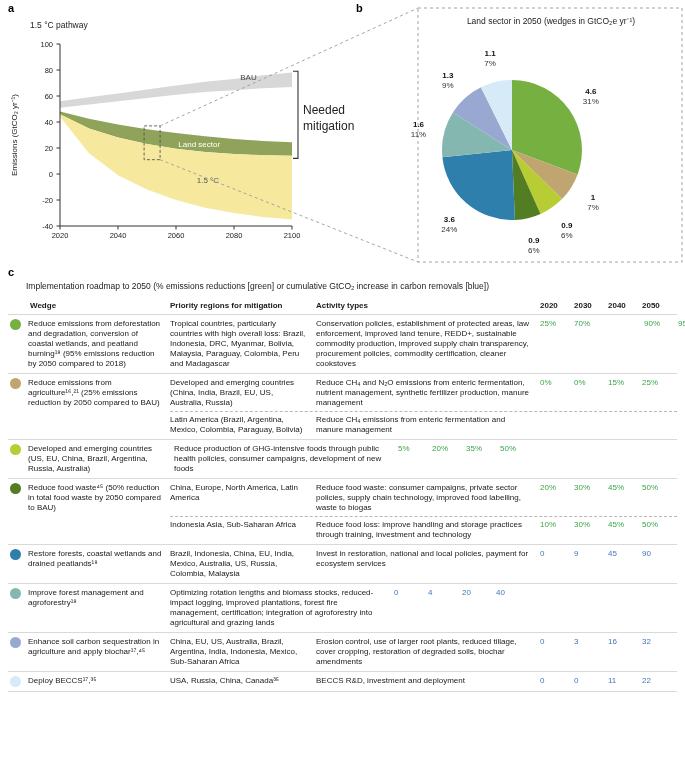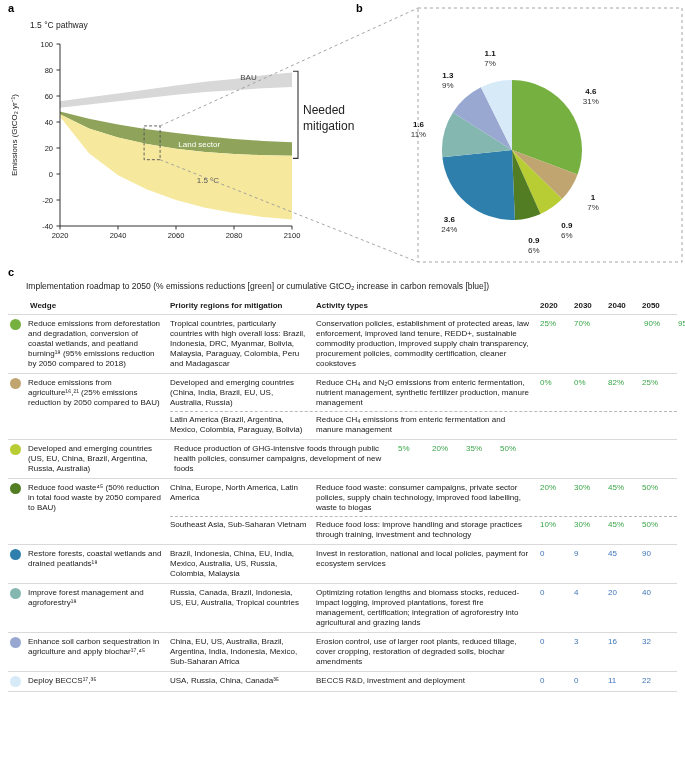--- a/index.html
+++ b/index.html
@@ -102,20 +102,21 @@
       <text x="490.1" y="55.5" text-anchor="middle" font-size="8" font-weight="bold" fill="#111">1.1</text>
       <text x="490.1" y="65.5" text-anchor="middle" font-size="8" fill="#333">7%</text>
     </svg>
 
   <div class="panel-label" style="left:8px;top:2px">a</div>
   <div class="chart-title">1.5 °C pathway</div>
   <div class="y-label">Emissions (GtCO₂ yr⁻¹)</div>
   <div class="bracket-label">Needed mitigation</div>
 
   <div class="panel-label" style="left:356px;top:2px">b</div>
+  <div class="pie-title">Land sector in 2050 (wedges in GtCO₂e yr⁻¹)</div>
 
   <div class="panel-c">
     <div class="panel-label" style="left:8px;top:0">c</div>
     <div class="tbl-title"><span class="bold">Implementation roadmap to 2050</span> <span>(% emissions reductions [green] or cumulative GtCO₂ increase in carbon removals [blue])</span></div>
     <div id="table">
         <div class="t-row t-head">
           <div class="c-wedge-h">Wedge</div>
           <div class="c-reg">Priority regions for mitigation</div>
           <div class="c-act">Activity types</div>
           <div class="c-val">2020</div>
@@ -143,21 +144,21 @@
           <div class="c-dot">
             <span class="dot" style="background: rgb(192, 165, 112);"></span>
           </div>
           <div class="c-wedge">Reduce emissions from agriculture¹⁶,²¹ (25% emissions reduction by 2050 compared to BAU)</div>
           <div class="subs">
             <div class="t-sub">
               <div class="c-reg">Developed and emerging countries (China, India, Brazil, EU, US, Australia, Russia)</div>
               <div class="c-act">Reduce CH₄ and N₂O emissions from enteric fermentation, nutrient management, synthetic fertilizer production, manure management</div>
               <div class="c-val" style="color: rgb(58, 166, 72);">0%</div>
               <div class="c-val" style="color: rgb(58, 166, 72);">0%</div>
-              <div class="c-val" style="color: rgb(58, 166, 72);">82%</div>
+              <div class="c-val" style="color: rgb(58, 166, 72);">15%</div>
               <div class="c-val" style="color: rgb(58, 166, 72);">25%</div>
             </div>
             <div class="t-sub sep">
               <div class="c-reg">Latin America (Brazil, Argentina, Mexico, Colombia, Paraguay, Bolivia)</div>
               <div class="c-act">Reduce CH₄ emissions from enteric fermentation and manure management</div>
               <div class="c-val" style="color: rgb(58, 166, 72);"></div>
               <div class="c-val" style="color: rgb(58, 166, 72);"></div>
               <div class="c-val" style="color: rgb(58, 166, 72);"></div>
               <div class="c-val" style="color: rgb(58, 166, 72);"></div>
             </div>
@@ -186,21 +187,21 @@
           <div class="subs">
             <div class="t-sub">
               <div class="c-reg">China, Europe, North America, Latin America</div>
               <div class="c-act">Reduce food waste: consumer campaigns, private sector policies, supply chain technology, improved food labelling, waste to biogas</div>
               <div class="c-val" style="color: rgb(58, 166, 72);">20%</div>
               <div class="c-val" style="color: rgb(58, 166, 72);">30%</div>
               <div class="c-val" style="color: rgb(58, 166, 72);">45%</div>
               <div class="c-val" style="color: rgb(58, 166, 72);">50%</div>
             </div>
             <div class="t-sub sep">
-              <div class="c-reg">Southeast Asia, Sub-Saharan Vietnam</div>
+              <div class="c-reg">Indonesia Asia, Sub-Saharan Africa</div>
               <div class="c-act">Reduce food loss: improve handling and storage practices through training, investment and technology</div>
               <div class="c-val" style="color: rgb(58, 166, 72);">10%</div>
               <div class="c-val" style="color: rgb(58, 166, 72);">30%</div>
               <div class="c-val" style="color: rgb(58, 166, 72);">45%</div>
               <div class="c-val" style="color: rgb(58, 166, 72);">50%</div>
             </div>
           </div>
         </div>
         <div class="t-row">
           <div class="c-dot">
@@ -218,21 +219,20 @@
             </div>
           </div>
         </div>
         <div class="t-row">
           <div class="c-dot">
             <span class="dot" style="background: rgb(133, 183, 177);"></span>
           </div>
           <div class="c-wedge">Improve forest management and agroforestry¹⁸</div>
           <div class="subs">
             <div class="t-sub">
-              <div class="c-reg">Russia, Canada, Brazil, Indonesia, US, EU, Australia, Tropical countries</div>
               <div class="c-act">Optimizing rotation lengths and biomass stocks, reduced-impact logging, improved plantations, forest fire management, certification; integration of agroforestry into agricultural and grazing lands</div>
               <div class="c-val" style="color: rgb(65, 118, 187);">0</div>
               <div class="c-val" style="color: rgb(65, 118, 187);">4</div>
               <div class="c-val" style="color: rgb(65, 118, 187);">20</div>
               <div class="c-val" style="color: rgb(65, 118, 187);">40</div>
             </div>
           </div>
         </div>
         <div class="t-row">
           <div class="c-dot">

